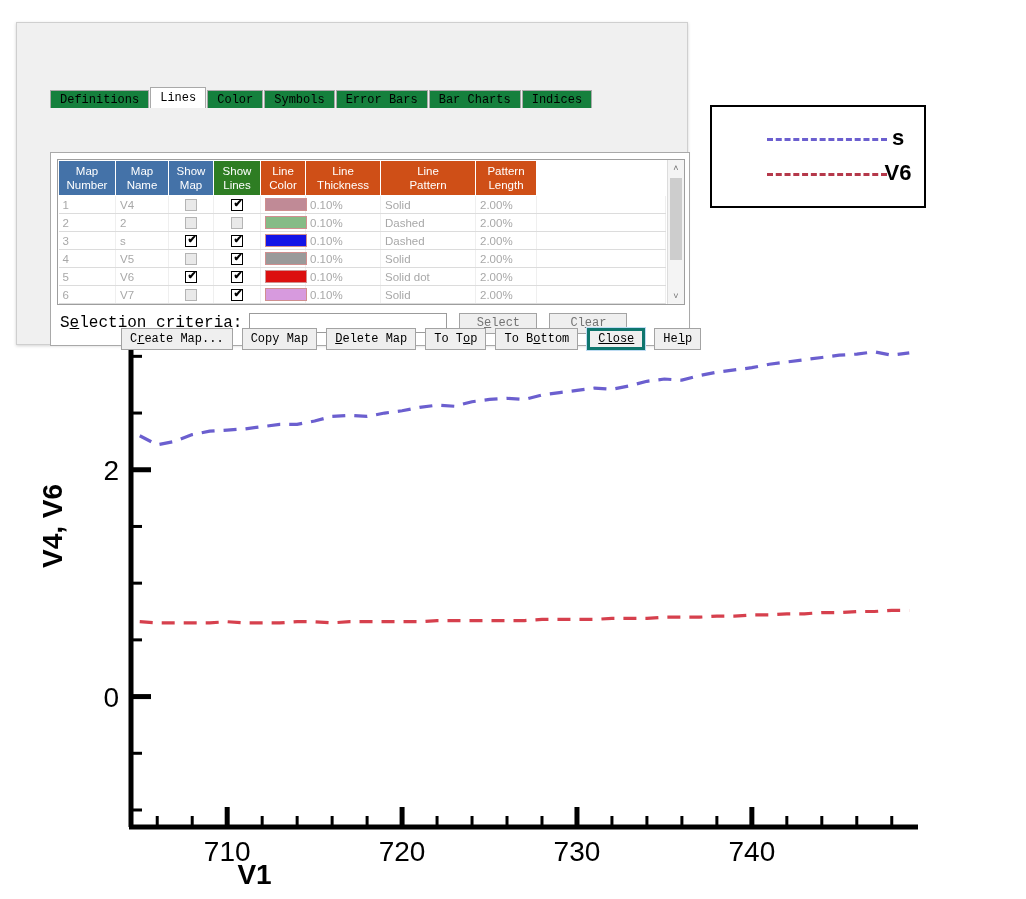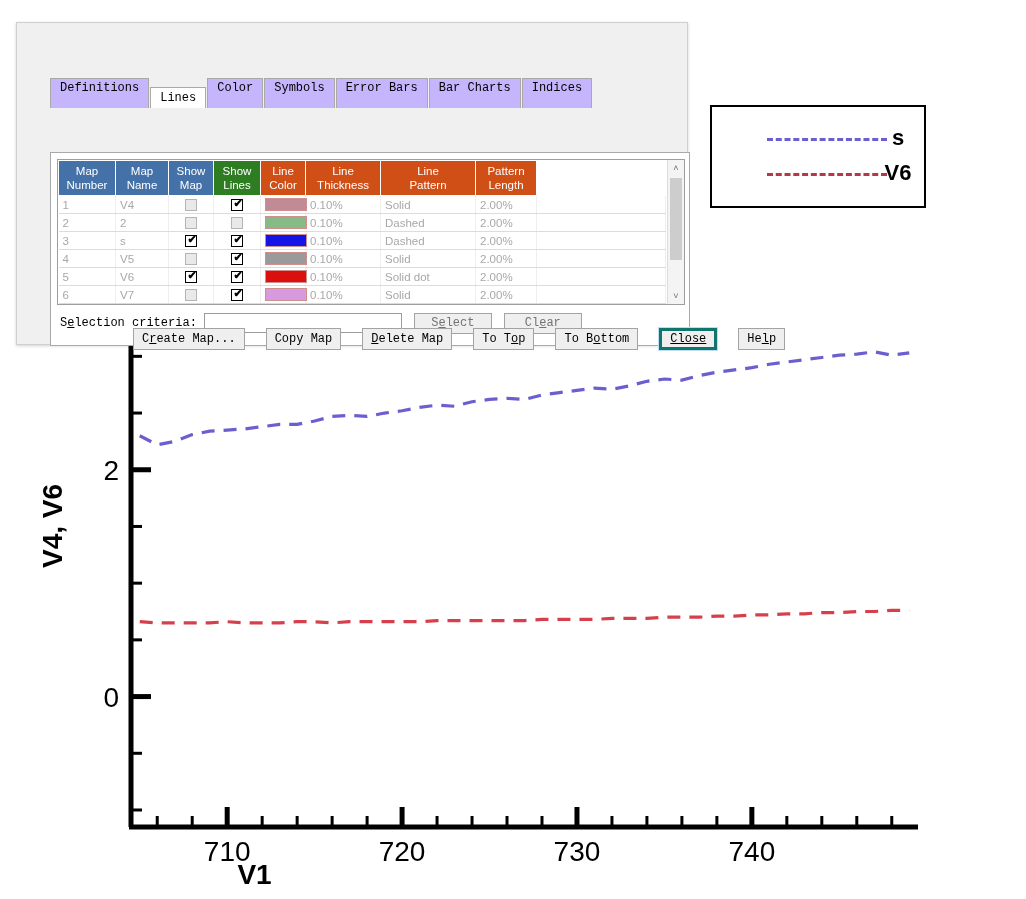--- a/index.html
+++ b/index.html
@@ -70,25 +70,25 @@
     color:#fff; font-size:13px; line-height:23px; text-align:center;
     border:none; cursor:pointer;
   }
 
   
   #tabstrip {
     position:absolute; left:33px; top:66px; height:19px;
     display:flex; align-items:flex-end;
   }
   .tab {
-    height:30px; line-height:18px;
+    height:18px; line-height:18px;
     padding:0 9px; margin-right:1px;
     font-family:"Liberation Mono", monospace;
     font-size:12px; color:#000;
-    background:#c4b5fd; border:1px solid #a9a9a9; border-bottom:none;
+    background:#15803d; border:1px solid #a9a9a9; border-bottom:none;
     box-sizing:border-box; cursor:pointer; white-space:nowrap;
   }
   .tab.active { background:#ffffff; height:21px; line-height:20px; position:relative; z-index:3; }
 
   
   #tabpage {
     position:absolute; left:33px; top:84px; width:640px; height:194px;
     background:#ffffff; border:1px solid #a9a9a9; box-sizing:border-box;margin-top:45px;
   }
 
@@ -136,39 +136,39 @@
     font-size:9px; line-height:16px; text-align:center; color:#707070; cursor:pointer;
   }
   .sb-arrow.up{ top:0; } .sb-arrow.down{ bottom:0; }
   #sb-thumb {
     position:absolute; left:2px; top:18px; width:12px; height:82px;
     background:#cdcdcd; cursor:pointer;
   }
 
   
   #criteria-row { position:absolute; left:9px; top:158px; height:24px; display:flex; align-items:center; }
-  #criteria-label { font-family:"Liberation Mono", monospace; font-size:12px; color:#000; }
+  #criteria-label { font-family:"Liberation Mono", monospace; font-size:16px; color:#000; }
   #criteria-input {
     margin-left:7px; width:198px; height:20px; box-sizing:border-box;
     border:1px solid #9b9b9b; background:#fff; font-size:12px; padding:0 4px;
     font-family:"Liberation Mono", monospace;
   }
   .sm-btn {
     margin-left:12px; width:78px; height:21px; box-sizing:border-box;
     background:#efefef; border:1px solid #a3a3a3;
     font-family:"Liberation Mono", monospace; font-size:12px; color:#737373; cursor:pointer;
   }
 
   
   #button-bar { position:absolute; left:104px; top:305px; display:flex; }
   .big-btn {
     height:22px; box-sizing:border-box; margin-right:9px;
     background:#efefef; border:1px solid #a3a3a3;
     font-family:"Liberation Mono", monospace; font-size:12px; color:#000;
-    cursor:pointer; white-space:nowrap; padding:0 8px;margin-left:12px;
+    cursor:pointer; white-space:nowrap; padding:0 8px;
   }
   .big-btn.focused { border:3px solid #0f766e; outline:1px solid #bedcf3;text-decoration:underline; }
 
   .u { text-decoration:underline; }
 </style>
 </head>
 <body>
 
 <div id="plot-area">
   <svg id="plot-svg" width="1026" height="899">

